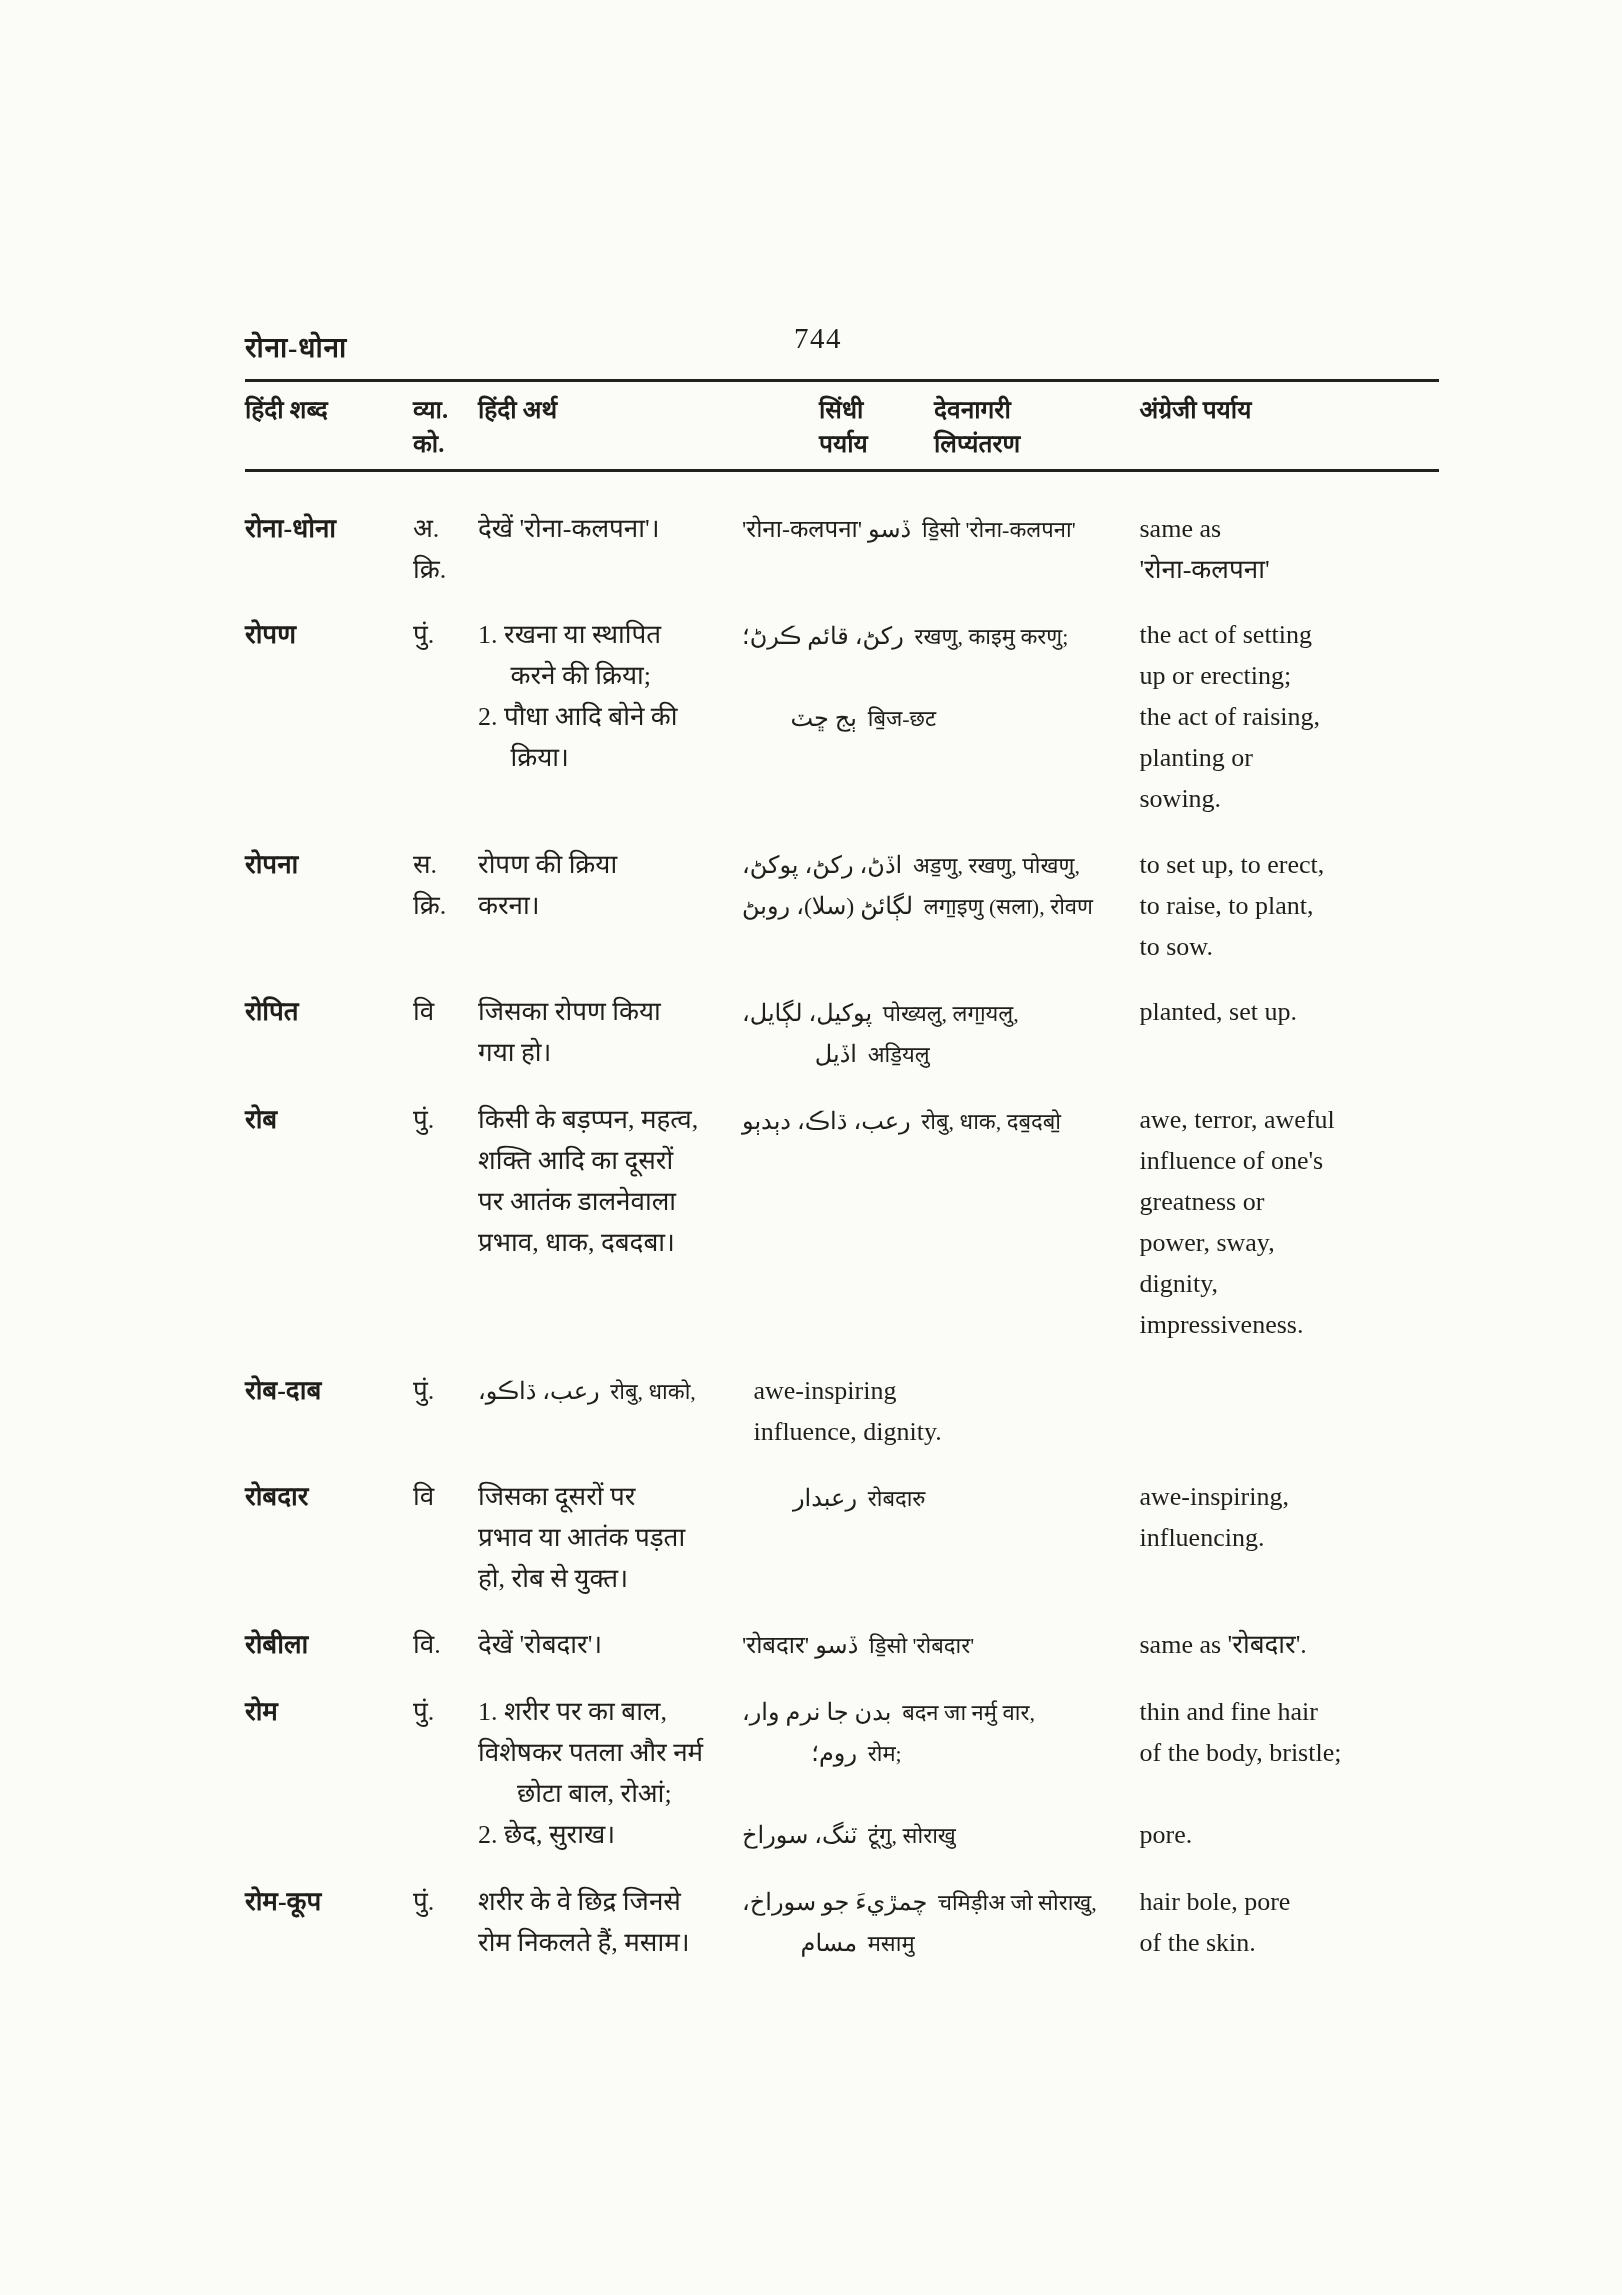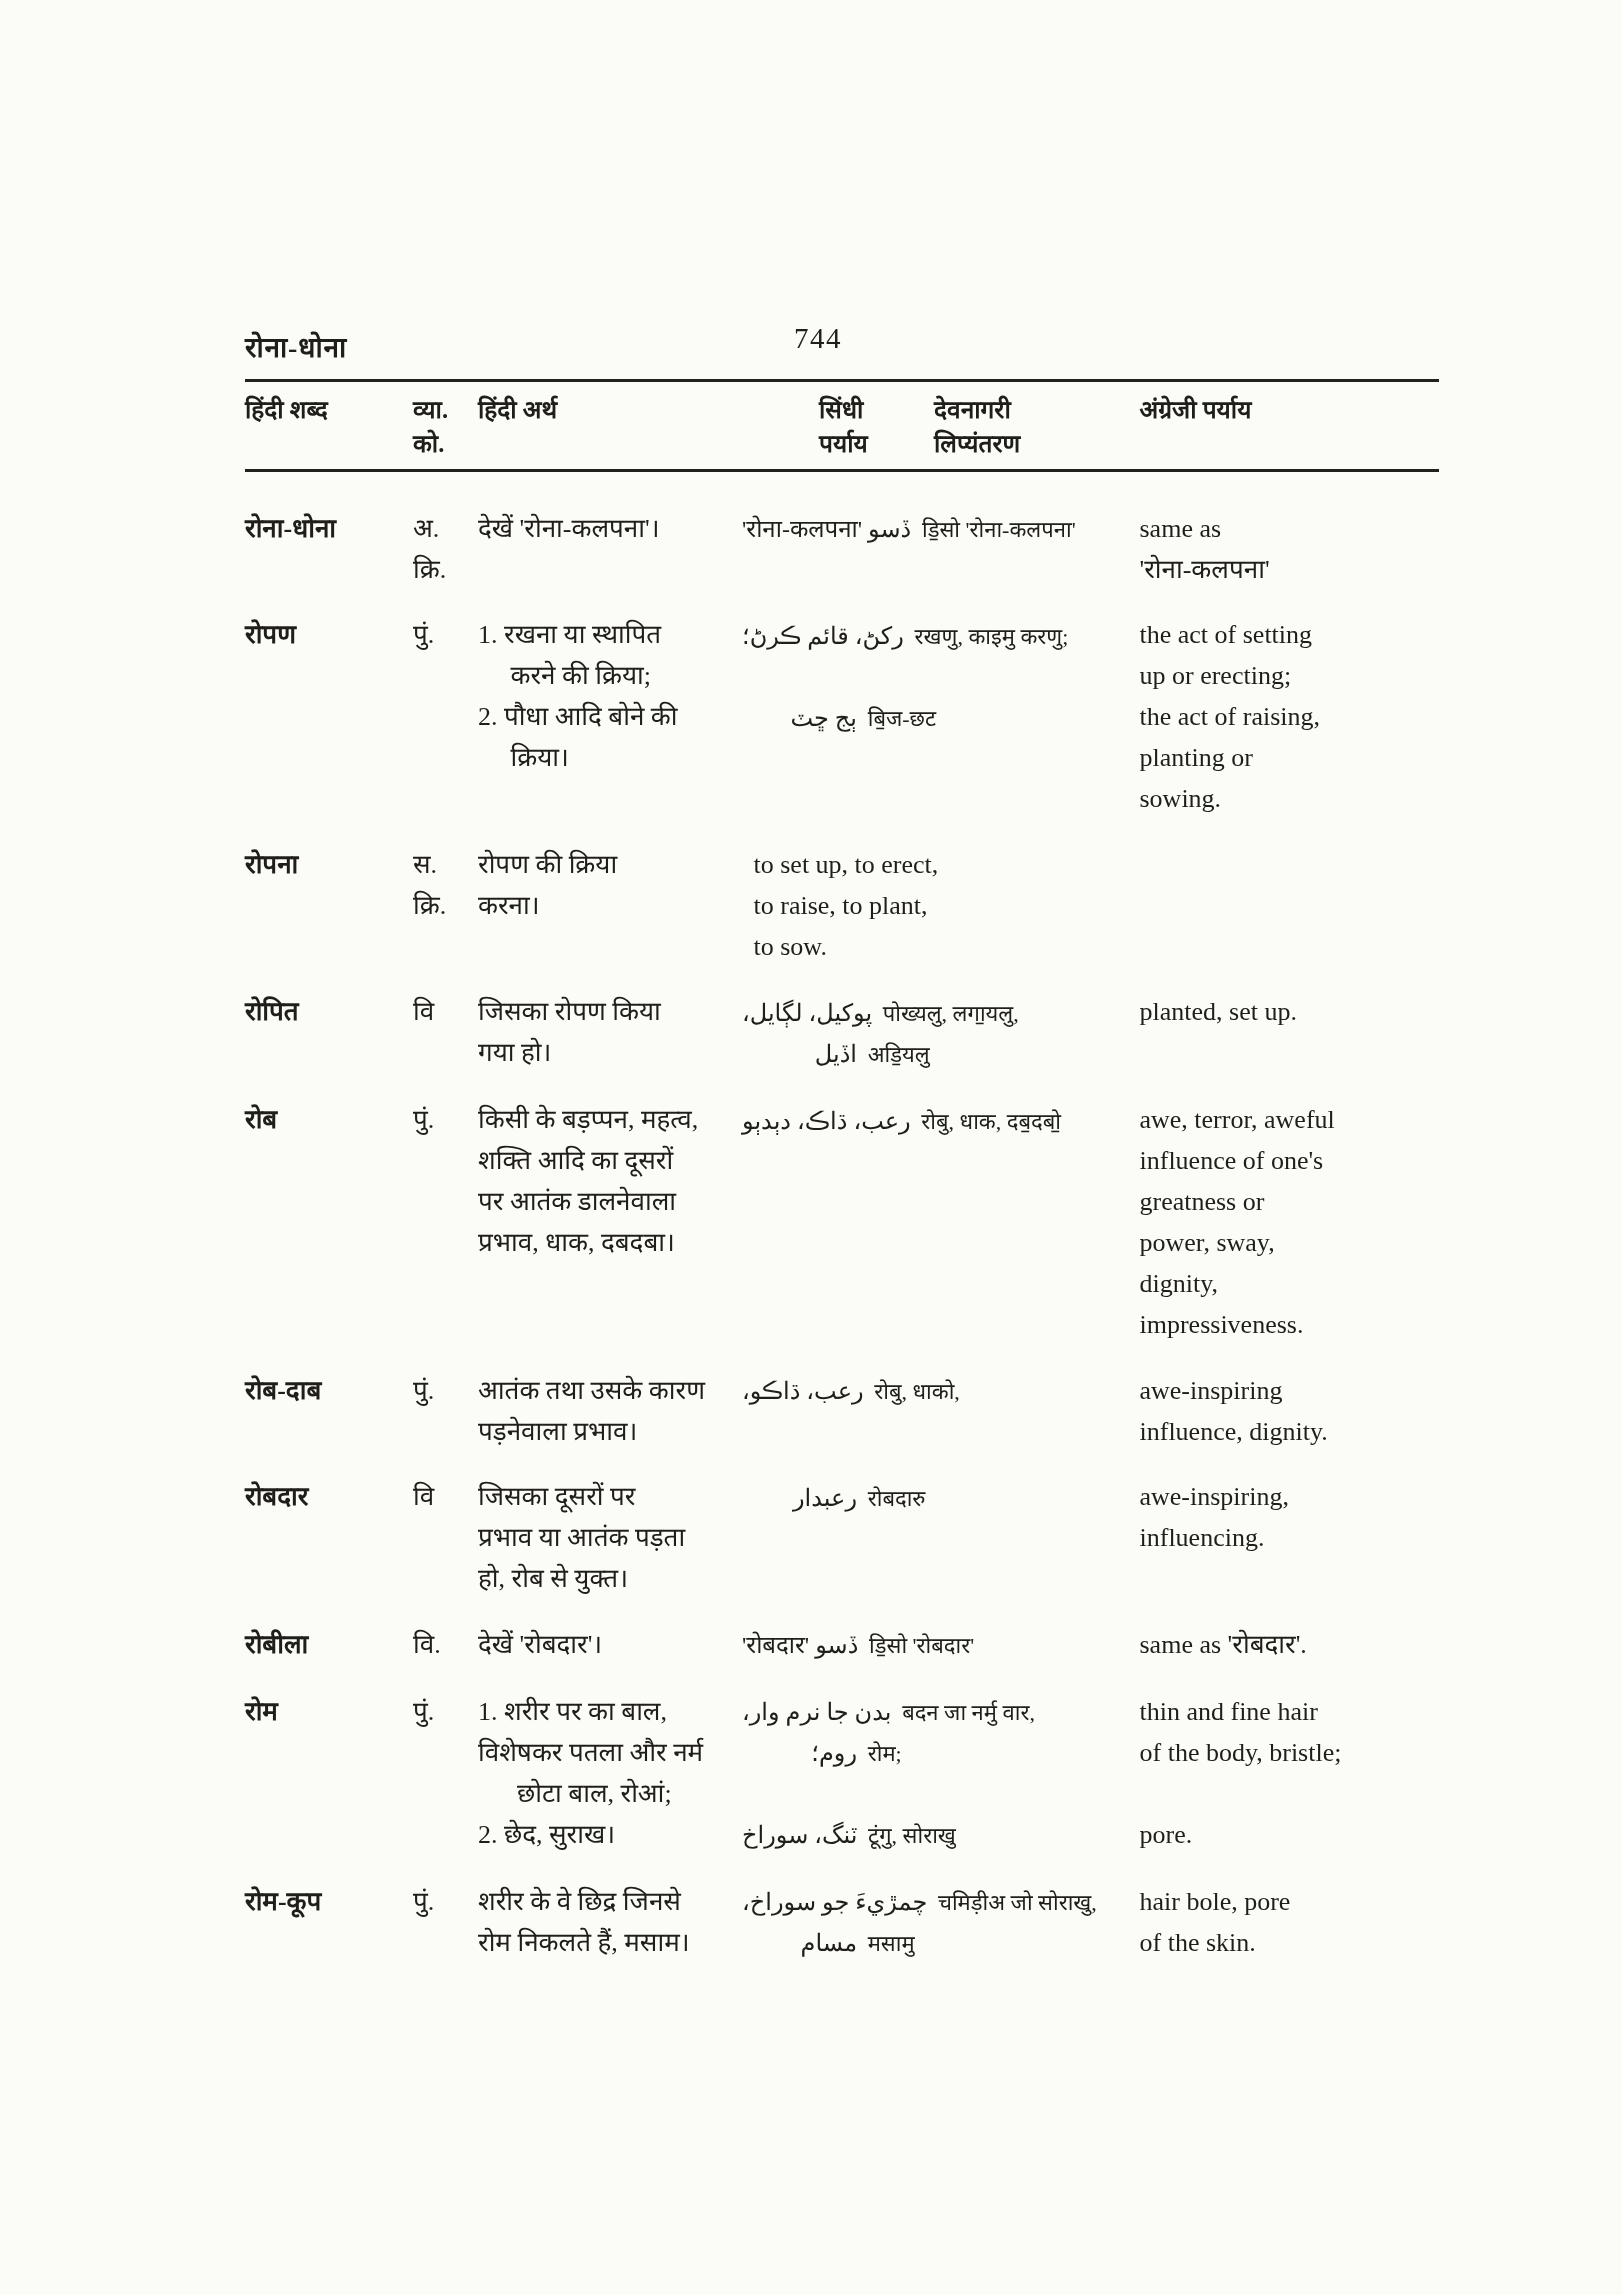--- a/index.html
+++ b/index.html
@@ -170,20 +170,30 @@
           </div>
         </article>
         <article class="entry">
           <div class="headword">रोपना</div>
           <div class="gram">स.
 क्रि.</div>
           <div class="blocks">
             <div class="block">
               <div class="hindi">रोपण की क्रिया
 करना।</div>
+              <div class="sindhi">
+                <div class="sd-line">
+                  <span class="sd-script" dir="auto">اڏڻ، رکڻ، پوکڻ،</span>
+                  <span class="sd-translit">अड॒णु, रखणु, पोखणु,</span>
+                </div>
+                <div class="sd-line">
+                  <span class="sd-script" dir="auto">لڳائڻ (سلا)، روبڻ</span>
+                  <span class="sd-translit">लगा॒इणु (सला), रोवण</span>
+                </div>
+              </div>
               <div class="english">to set up, to erect,
 to raise, to plant,
 to sow.</div>
             </div>
           </div>
         </article>
         <article class="entry">
           <div class="headword">रोपित</div>
           <div class="gram">वि</div>
           <div class="blocks">
@@ -226,22 +236,20 @@
 dignity,
 impressiveness.</div>
             </div>
           </div>
         </article>
         <article class="entry">
           <div class="headword">रोब-दाब</div>
           <div class="gram">पुं.</div>
           <div class="blocks">
             <div class="block">
-              <div class="hindi">आतंक तथा उसके कारण
-पड़नेवाला प्रभाव।</div>
               <div class="sindhi">
                 <div class="sd-line">
                   <span class="sd-script" dir="auto">رعب، ڌاڪو،</span>
                   <span class="sd-translit">रोबु, धाको,</span>
                 </div>
               </div>
               <div class="english">awe-inspiring
 influence, dignity.</div>
             </div>
           </div>

